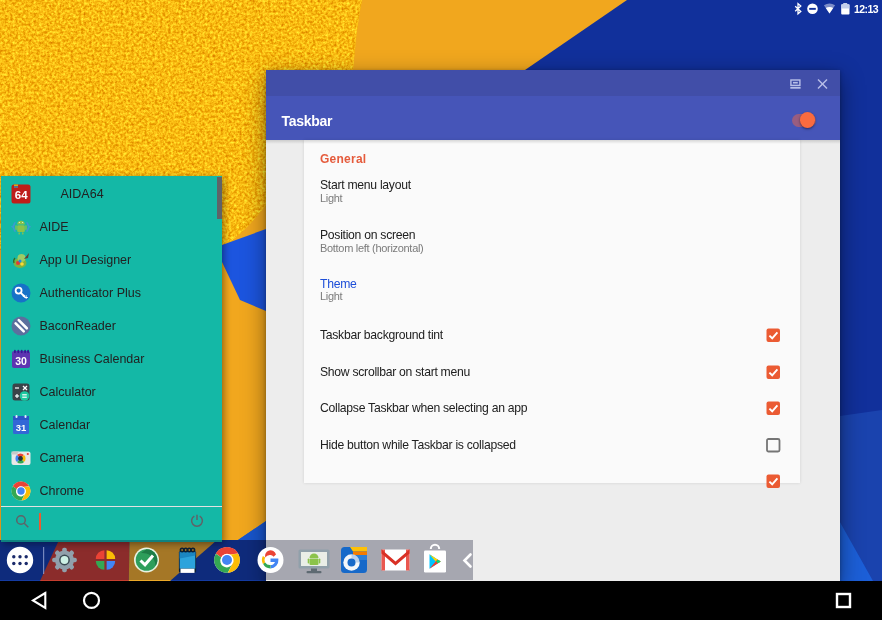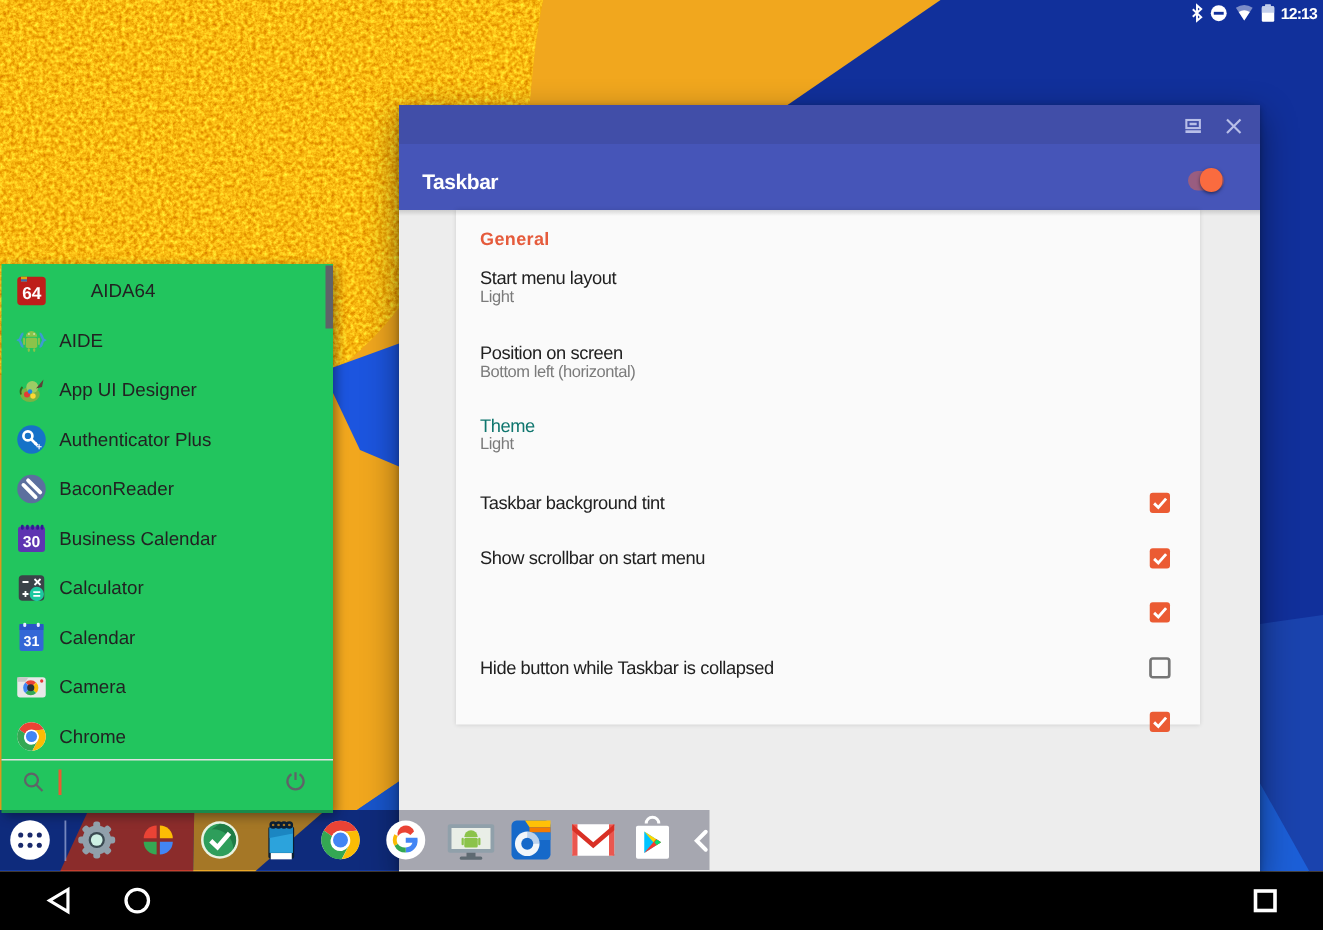--- a/index.html
+++ b/index.html
@@ -89,25 +89,26 @@
   <div class="abs" style="left:0;top:70px;width:574px;height:4px;background:linear-gradient(rgba(0,0,0,0.14),rgba(0,0,0,0));"></div>
 
   <div class="abs" style="left:54px;top:82px;color:#E55B3C;font-size:12px;font-weight:bold;letter-spacing:0.25px;">General</div>
 
   <div class="abs" style="left:54px;top:108px;color:#212121;font-size:12.2px;letter-spacing:-0.28px;">Start menu layout</div>
   <div class="abs" style="left:54px;top:122px;color:#7b7b7b;font-size:11px;letter-spacing:-0.3px;">Light</div>
 
   <div class="abs" style="left:54px;top:158px;color:#212121;font-size:12.2px;letter-spacing:-0.28px;">Position on screen</div>
   <div class="abs" style="left:54px;top:171.5px;color:#7b7b7b;font-size:11px;letter-spacing:-0.3px;">Bottom left (horizontal)</div>
 
-  <div class="abs" style="left:54px;top:207px;color:#0f766e;font-size:12.2px;letter-spacing:-0.28px;">Theme</div>
+  <div class="abs" style="left:54px;top:207px;color:#1d4ed8;font-size:12.2px;letter-spacing:-0.28px;">Theme</div>
   <div class="abs" style="left:54px;top:220px;color:#7b7b7b;font-size:11px;letter-spacing:-0.3px;">Light</div>
 
   <div class="abs" style="left:54px;top:258px;color:#212121;font-size:12.2px;letter-spacing:-0.28px;">Taskbar background tint</div>
   <div class="abs" style="left:54px;top:294.5px;color:#212121;font-size:12.2px;letter-spacing:-0.28px;">Show scrollbar on start menu</div>
+  <div class="abs" style="left:54px;top:331px;color:#212121;font-size:12.2px;letter-spacing:-0.28px;">Collapse Taskbar when selecting an app</div>
   <div class="abs" style="left:54px;top:367.5px;color:#212121;font-size:12.2px;letter-spacing:-0.28px;">Hide button while Taskbar is collapsed</div>
 
   <svg class="abs" style="left:500px;top:258px" width="15" height="15" viewBox="0 0 15 15">
         <rect x="0.5" y="0.5" width="13.5" height="13.5" rx="2" fill="#EB5B33"></rect>
         <path d="M3.4,7.6 L6.2,10.3 L11.4,4.4" stroke="#fff" stroke-width="1.9" fill="none"></path>
       </svg>
   <svg class="abs" style="left:500px;top:294.5px" width="15" height="15" viewBox="0 0 15 15">
         <rect x="0.5" y="0.5" width="13.5" height="13.5" rx="2" fill="#EB5B33"></rect>
         <path d="M3.4,7.6 L6.2,10.3 L11.4,4.4" stroke="#fff" stroke-width="1.9" fill="none"></path>
       </svg>
@@ -117,21 +118,21 @@
       </svg>
   <svg class="abs" style="left:500px;top:367.5px" width="15" height="15" viewBox="0 0 15 15">
         <rect x="1" y="1" width="12.5" height="12.5" rx="1.5" fill="none" stroke="#757575" stroke-width="1.8"></rect>
       </svg>
   <svg class="abs" style="left:500px;top:404px" width="15" height="15" viewBox="0 0 15 15">
         <rect x="0.5" y="0.5" width="13.5" height="13.5" rx="2" fill="#EB5B33"></rect>
         <path d="M3.4,7.6 L6.2,10.3 L11.4,4.4" stroke="#fff" stroke-width="1.9" fill="none"></path>
       </svg>
 </div>
 
-<div class="abs" style="left:1px;top:175.5px;width:221px;height:366px;background:#22c55e;box-shadow:2px 2px 7px rgba(0,0,0,0.4);">
+<div class="abs" style="left:1px;top:175.5px;width:221px;height:366px;background:#14b8a6;box-shadow:2px 2px 7px rgba(0,0,0,0.4);">
 
   <div class="abs" style="right:0.5px;top:1px;width:4.5px;height:42px;background:#5f6368;"></div>
 
   <svg class="abs" style="left:9.5px;top:8px" width="20" height="20" viewBox="0 0 20 20">
         <rect x="0.5" y="0.5" width="19" height="19" rx="2.5" fill="#BE1E1A"></rect>
         <path d="M3,0.5 h4 v3.2 h-4 Z" fill="#E3B70D" opacity="0.9"></path>
         <path d="M3,2.1 h4 v1.6 h-4 Z" fill="#2B5FC0" opacity="0.9"></path>
         <text x="10.2" y="15.2" text-anchor="middle" font-size="11.5" font-weight="bold" fill="#fff" font-family="Liberation Sans">64</text>
       </svg>
   <div class="abs" style="left:38.5px;top:11px;font-size:12.5px;color:#222;margin-left:21px;">AIDA64</div>

